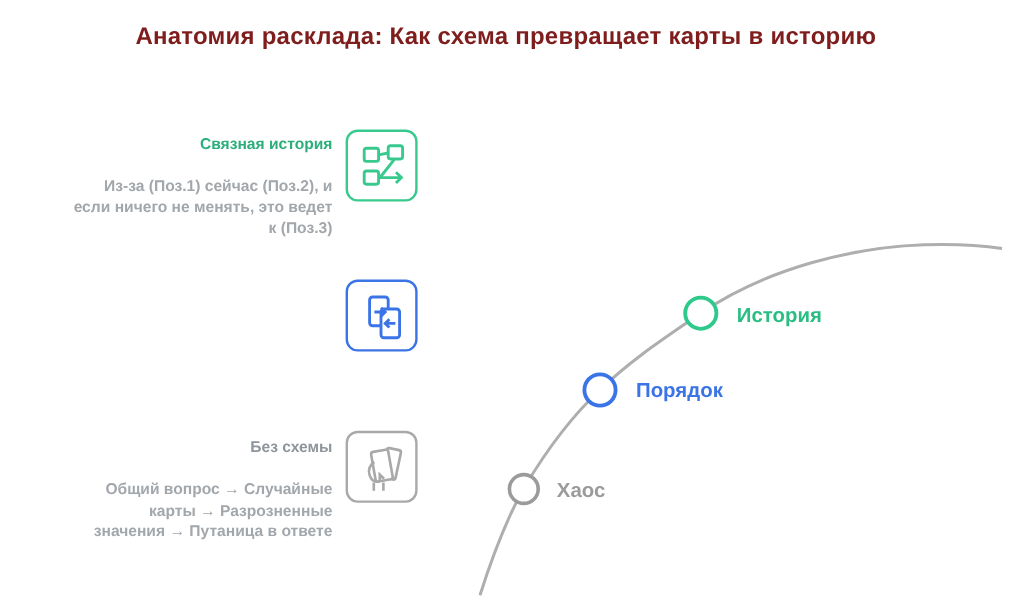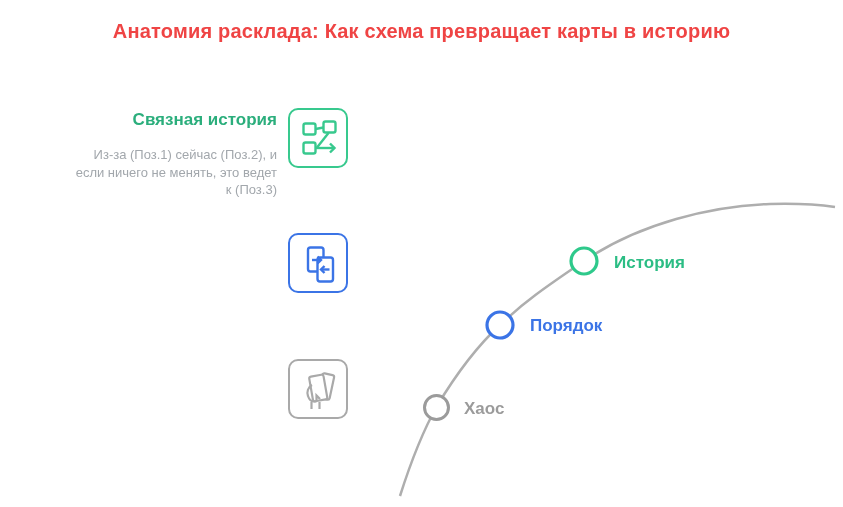--- a/index.html
+++ b/index.html
@@ -7,37 +7,37 @@
     position:relative;
     width:843px;height:507px;
     background:#ffffff;
     font-family:"Liberation Sans","DejaVu Sans",sans-serif;
     overflow:hidden;
   }
   .main-title{
     position:absolute;top:18px;left:0;right:0;
     margin:0;text-align:center;
     font-size:20px;line-height:26px;font-weight:bold;
-    color:#ef4444;letter-spacing:.2px;
+    color:#7f1d1d;letter-spacing:.2px;
   }
   .textcol{
     position:absolute;left:40px;width:237px;
     text-align:right;
   }
   .t1{top:110px;} .t2{top:237px;} .t3{top:363px;}
   .sec-title{
     margin:0 0 16px 0;
-    font-size:17px;line-height:20px;font-weight:bold;
+    font-size:13px;line-height:20px;font-weight:bold;
   }
   .sec-title.green{color:#2bae7c;}
   .sec-title.blue{color:#3a73e0;}
   .sec-title.gray{color:#8f959c;}
   .sec-desc{
     margin:0;
-    font-size:13px;line-height:17.5px;font-weight:normal;
+    font-size:13px;line-height:17.5px;font-weight:bold;
     color:#a2a7ac;white-space:pre-line;
   }
   .iconbox{
     position:absolute;left:288px;width:60px;height:60px;
     box-sizing:border-box;border-radius:10px;
     display:flex;align-items:center;justify-content:center;
   }
   .i1{top:108px;border:2px solid #38c98e;}
   .i2{top:233px;border:2px solid #3b74e6;}
   .i3{top:359px;border:2px solid #a9a9a9;}
@@ -79,20 +79,26 @@
     <svg width="56" height="56" viewBox="0 0 56 56" fill="none" stroke="#3b74e6" stroke-width="2.4">
       <rect x="18" y="12.5" width="15.5" height="24" rx="2.5"></rect>
       <rect x="27.5" y="22.5" width="15.5" height="24" rx="2.5" fill="#ffffff"></rect>
       <path d="M 22 25 H 30.5"></path>
       <path d="M 27.5 21.5 L 31 25 L 27.5 28.5"></path>
       <path d="M 39.5 34.5 H 31"></path>
       <path d="M 34.5 31 L 31 34.5 L 34.5 38"></path>
     </svg>
   </div>
 
+  <div class="textcol t3">
+    <p class="sec-title gray">Без схемы</p>
+    <p class="sec-desc">Общий вопрос → Случайные
+карты → Разрозненные
+значения → Путаница в ответе</p>
+  </div>
   <div class="iconbox i3">
     <svg width="56" height="56" viewBox="0 0 56 56" fill="none" stroke="#a9a9a9" stroke-width="2.2">
       <rect x="30" y="13" width="12" height="25" rx="2" transform="rotate(12 36 25.5)"></rect>
       <rect x="21" y="14.5" width="14.5" height="25" rx="2" fill="#ffffff" transform="rotate(-10 28.2 27)"></rect>
       <path d="M 22 24 C 18 26, 16.5 31, 18 35 C 19 38, 21 40.2, 23.5 40.5 L 26.5 40.5"></path>
       <path d="M 26.5 40 L 26.5 34.5 L 30 38"></path>
       <path d="M 21.5 41 V 48"></path>
       <path d="M 29.5 41 V 48"></path>
     </svg>
   </div>

